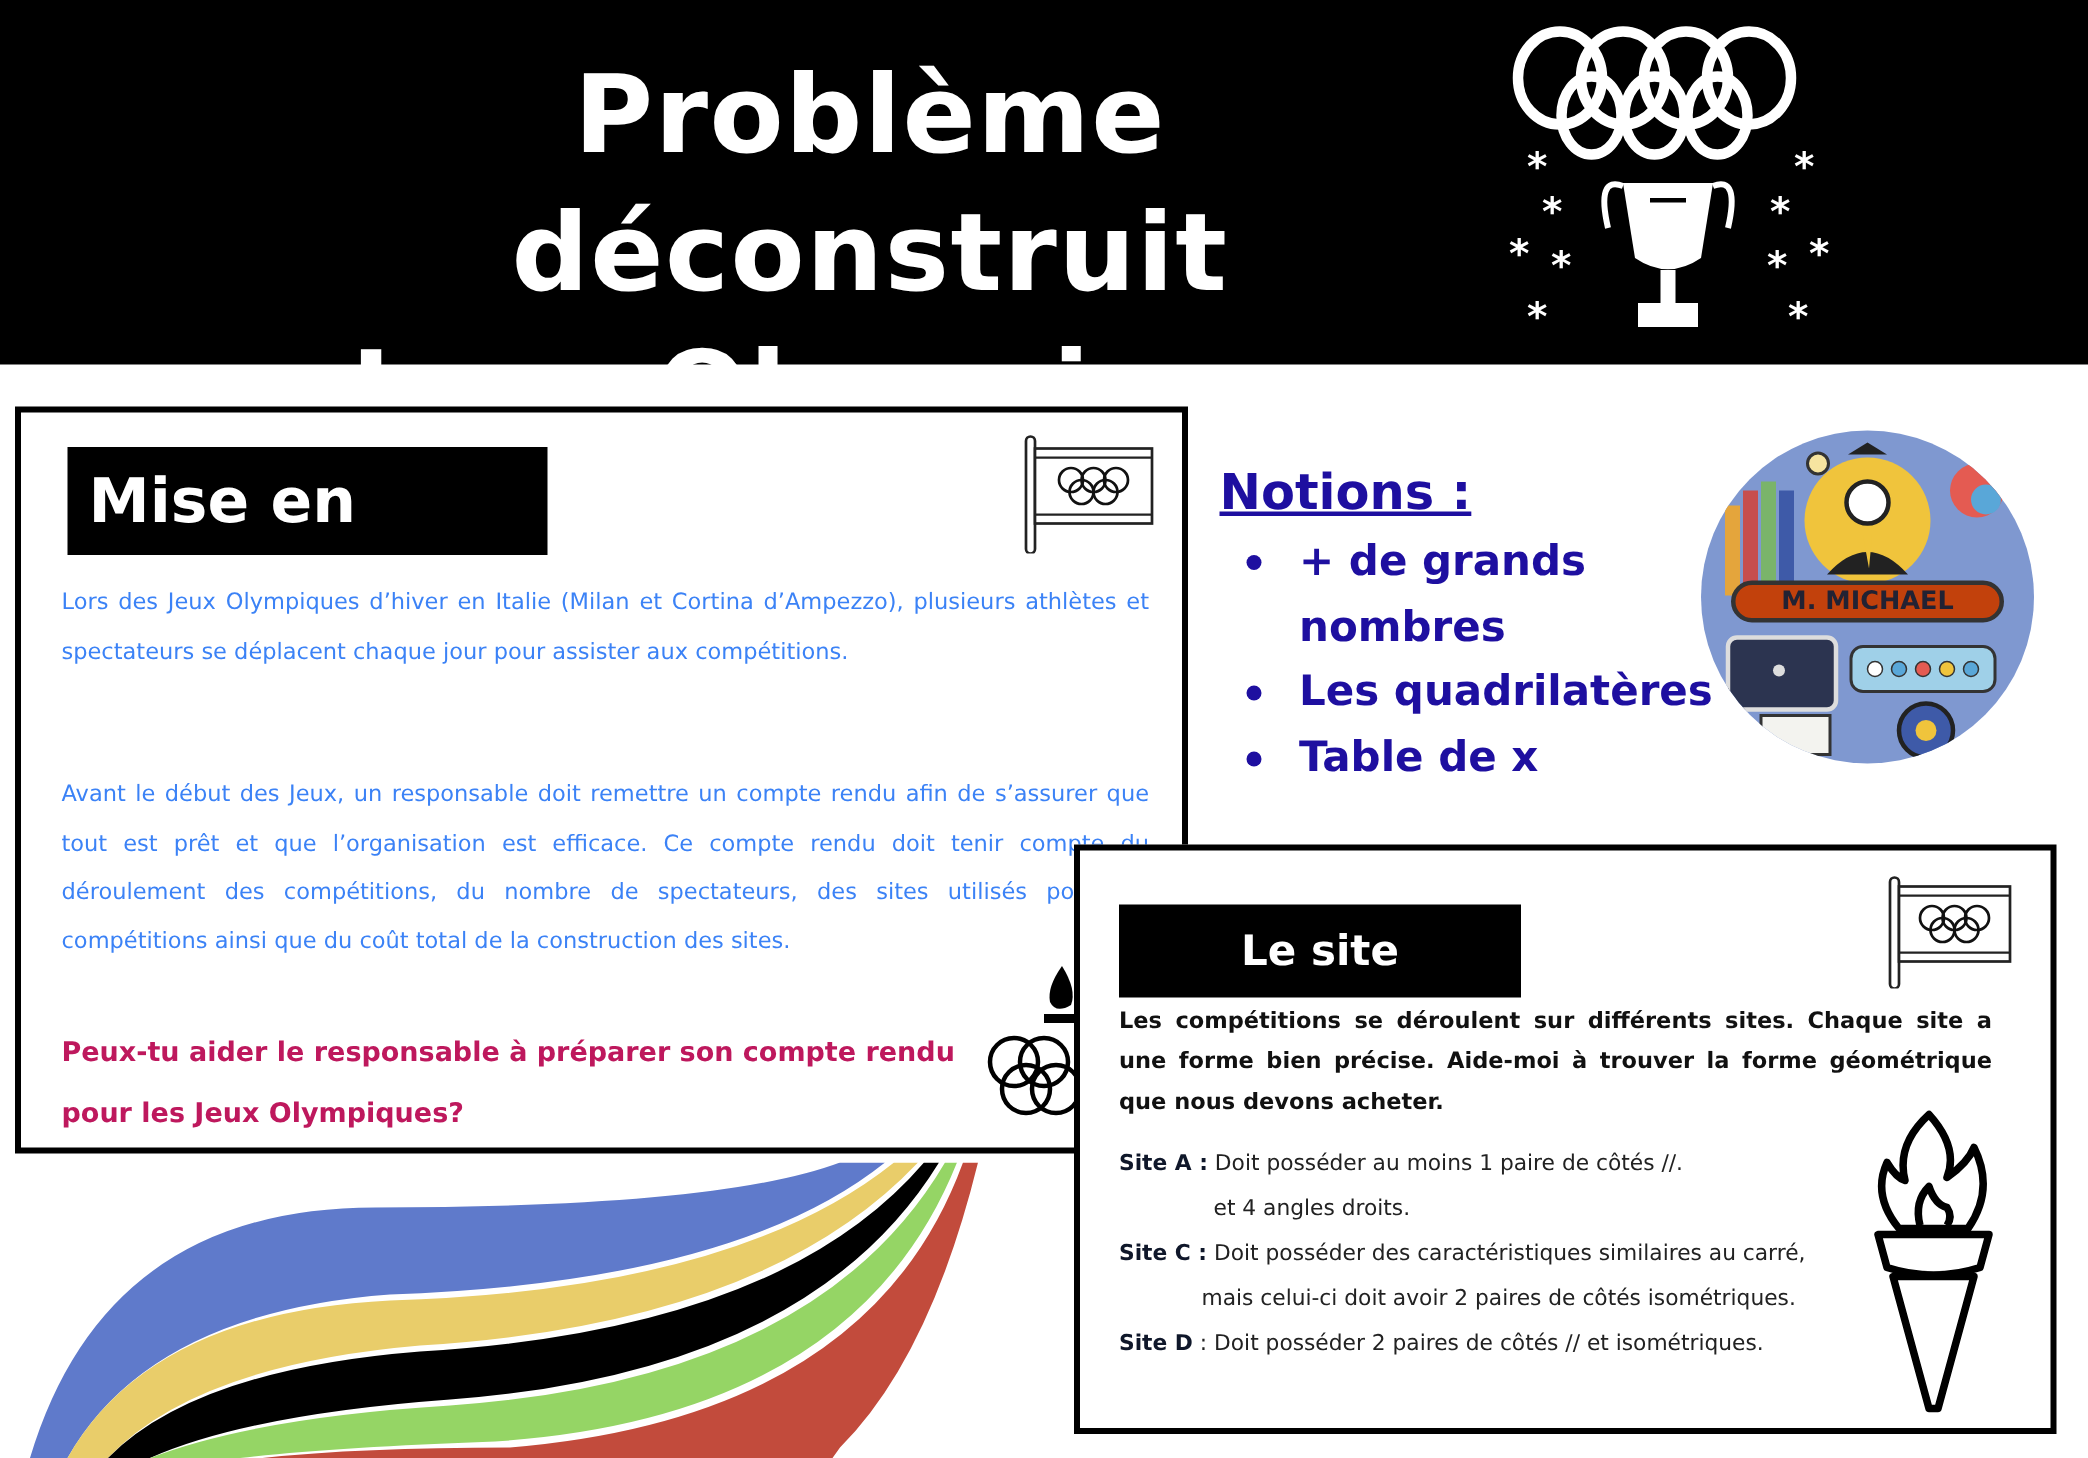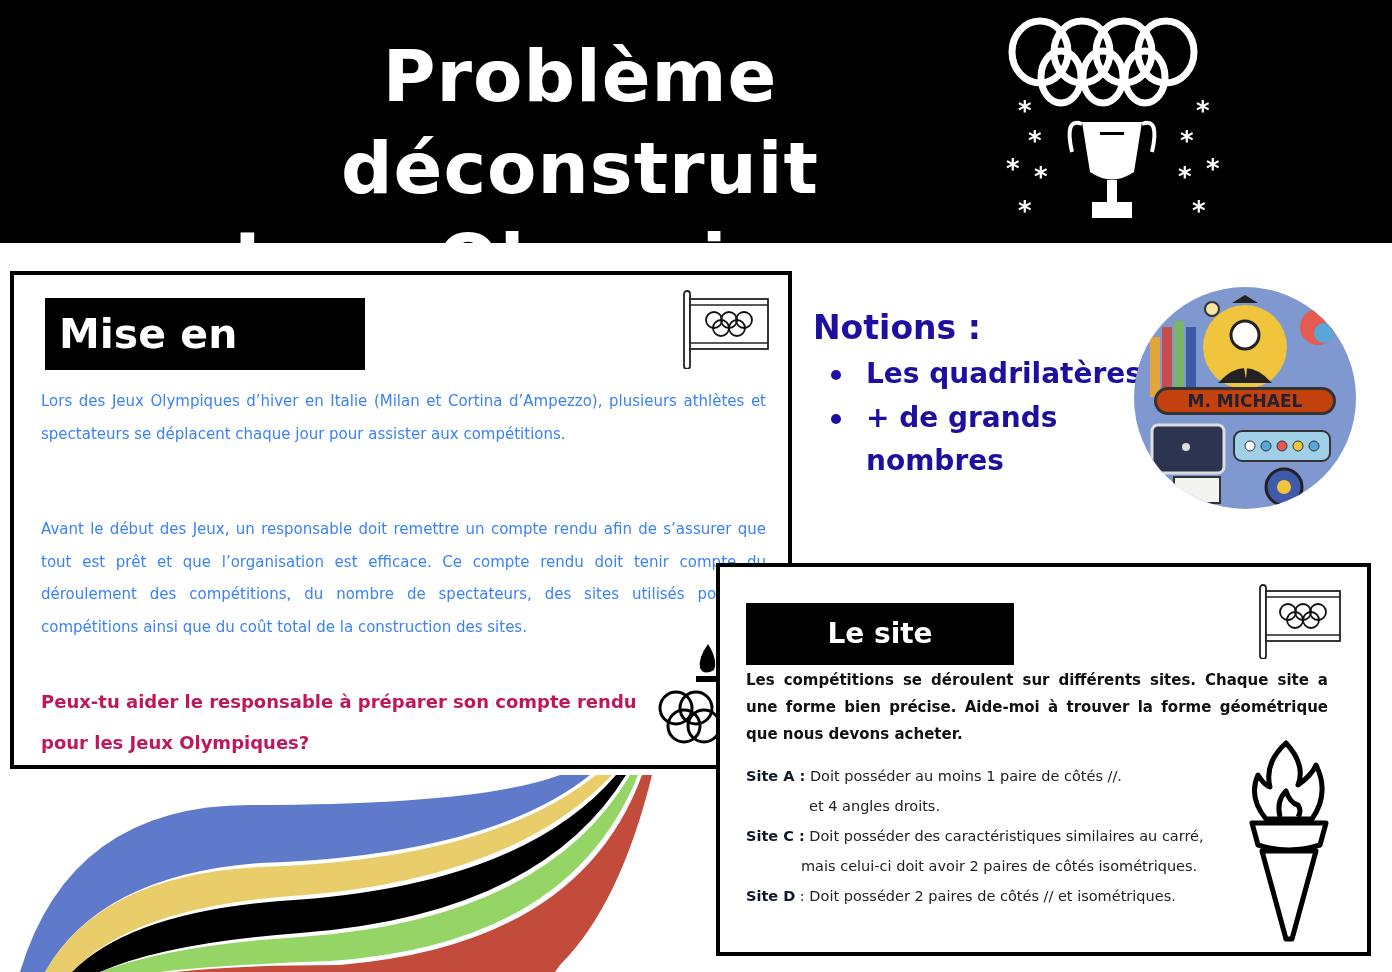--- a/index.html
+++ b/index.html
@@ -23,21 +23,21 @@
   .flag-situation { left: 666px; top: 14px; width: 92px; height: 80px; }
   .flag-site { left: 538px; top: 16px; width: 84px; height: 76px; }
 
   .para { position: absolute; font-family: "DejaVu Sans", sans-serif; font-size: 15px; line-height: 32.5px; color: #3b82f6; text-align: justify; }
   .para-1 { left: 27px; top: 110px; width: 725px; }
   .para-2 { left: 27px; top: 238px; width: 725px; }
   .question { position: absolute; left: 27px; top: 406px; width: 640px; font-family: "DejaVu Sans", sans-serif; font-weight: bold; font-size: 18px; line-height: 41px; color: #be185d; }
   .rings-torch { position: absolute; left: 640px; top: 365px; width: 70px; height: 120px; }
 
   .notions { position: absolute; left: 813px; top: 306px; color: #1e0fa0; font-family: "DejaVu Sans", sans-serif; font-weight: bold; }
-  .notions-title { font-size: 33px; line-height: 44px; }
+  .notions-title { font-size: 33px; line-height: 44px; text-decoration: underline; }
   .notions ul { list-style: none; margin-left: 18px; margin-top: 2px; }
   .notions li { position: relative; font-size: 28px; line-height: 43.5px; padding-left: 35px; width: 320px; }
   .notions li .bullet { position: absolute; left: 0; top: 18px; width: 10px; height: 10px; border-radius: 50%; background: #1e0fa0; }
 
   .avatar { position: absolute; left: 1134px; top: 287px; width: 222px; height: 222px; border-radius: 50%; background: #7f98d0; overflow: hidden; }
   .avatar-name { position: absolute; left: 20px; top: 100px; width: 182px; height: 28px; border: 3px solid #333; border-radius: 14px; background: #c2410c;
     font-family: "DejaVu Sans", sans-serif; font-weight: bold; font-size: 17px; line-height: 22px; text-align: center; color: #223; }
 
   .site-intro { position: absolute; left: 26px; top: 100px; width: 582px; font-family: "DejaVu Sans", sans-serif; font-weight: bold; font-size: 15px; line-height: 27px; text-align: justify; color: #111; }
   .site-list { position: absolute; left: 26px; top: 193px; width: 520px; font-family: "DejaVu Sans", sans-serif; font-size: 14.5px; color: #222; }
@@ -118,22 +118,23 @@
         <circle cx="42" cy="68" r="16"></circle>
       <circle cx="30" cy="86" r="16"></circle>
         <circle cx="50" cy="86" r="16"></circle>
     </g>
   </svg>
 </div>
 
 <div class="notions">
   <div class="notions-title">Notions :</div>
   <ul>
+    <li><span class="bullet"></span><span>+ de grands nombres</span></li>
     <li><span class="bullet"></span><span>Les quadrilatères</span></li>
-    <li><span class="bullet"></span><span>+ de grands nombres</span></li>
+    <li><span class="bullet"></span><span>Table de x</span></li>
   </ul>
 </div>
 
 <div class="avatar">
   <svg width="222" height="222" viewBox="0 0 222 222" style="position:absolute;left:0;top:0;">
     <rect x="16" y="50" width="10" height="60" fill="#e4a53c"></rect>
     <rect x="28" y="40" width="10" height="70" fill="#c74e4e"></rect>
     <rect x="40" y="34" width="10" height="76" fill="#7ab46a"></rect>
     <rect x="52" y="40" width="10" height="70" fill="#3e5aa8"></rect>
     <circle cx="111" cy="60" r="42" fill="#f0c43c"></circle>

